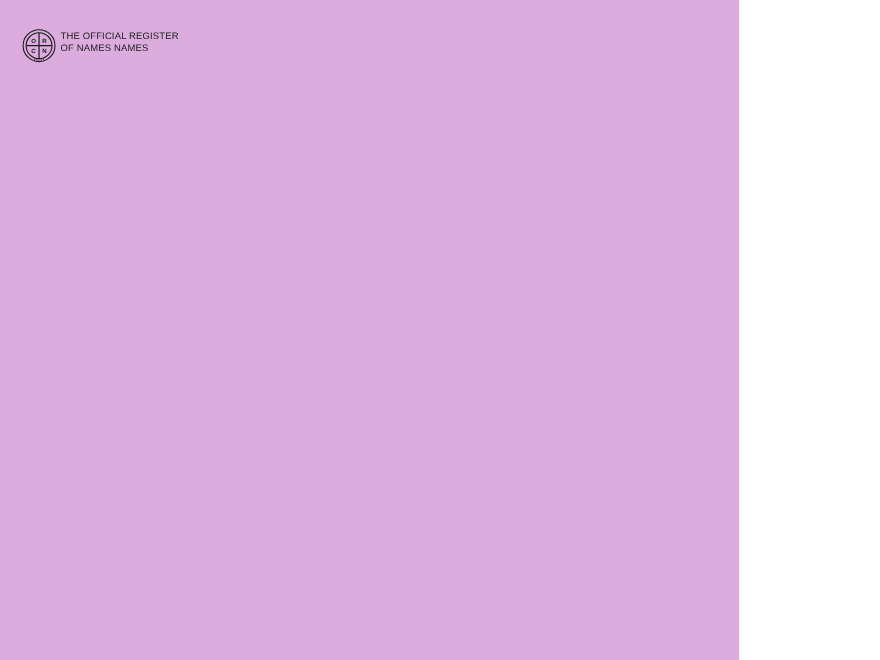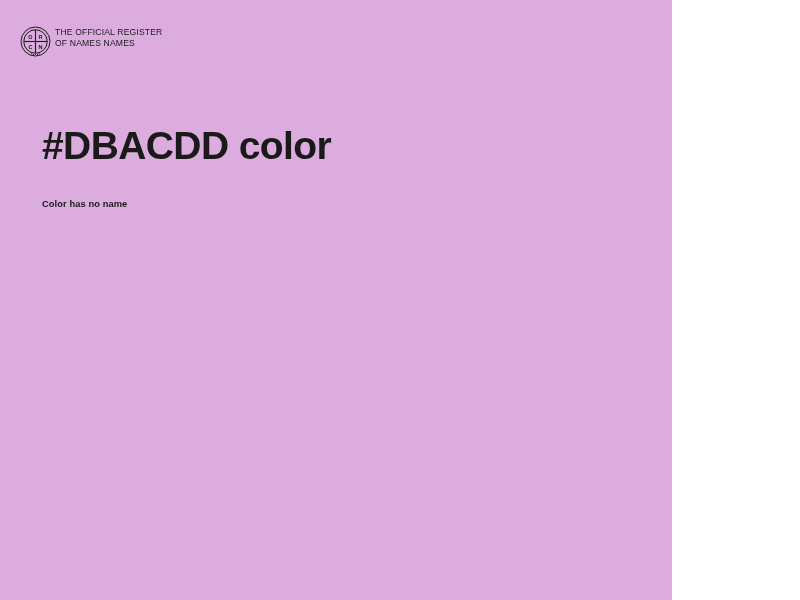--- a/index.html
+++ b/index.html
@@ -123,18 +123,14 @@
       </svg>
     </span>
 
     <span class="brand-wordmark">
       <span class="brand-line">THE OFFICIAL REGISTER</span>
       <span class="brand-line">OF NAMES NAMES</span>
     </span>
 
   </div>
 
-  <div class="main">
-    <h1 class="color-title">#DBACDD color</h1>
-    <p class="color-subtitle">Color has no name</p>
-  </div>
 
 </div>
 
 </body></html>

